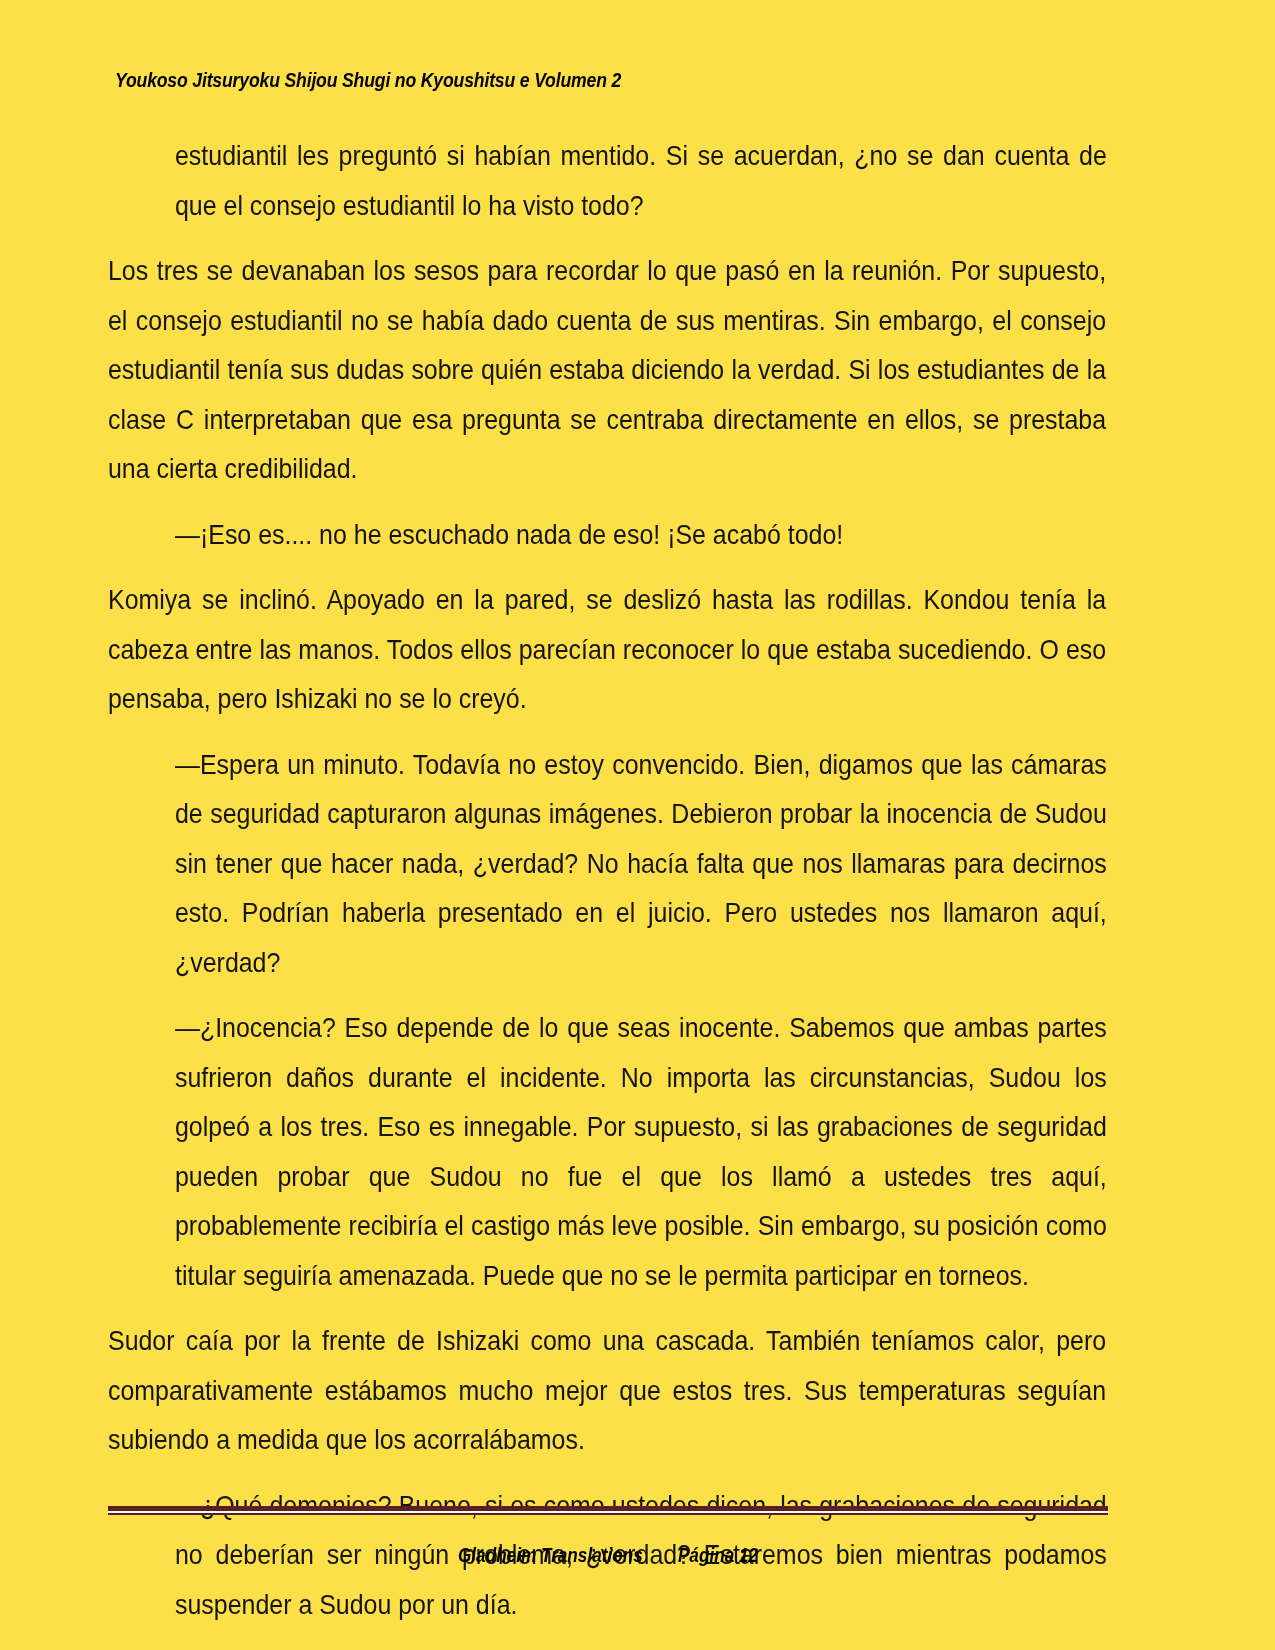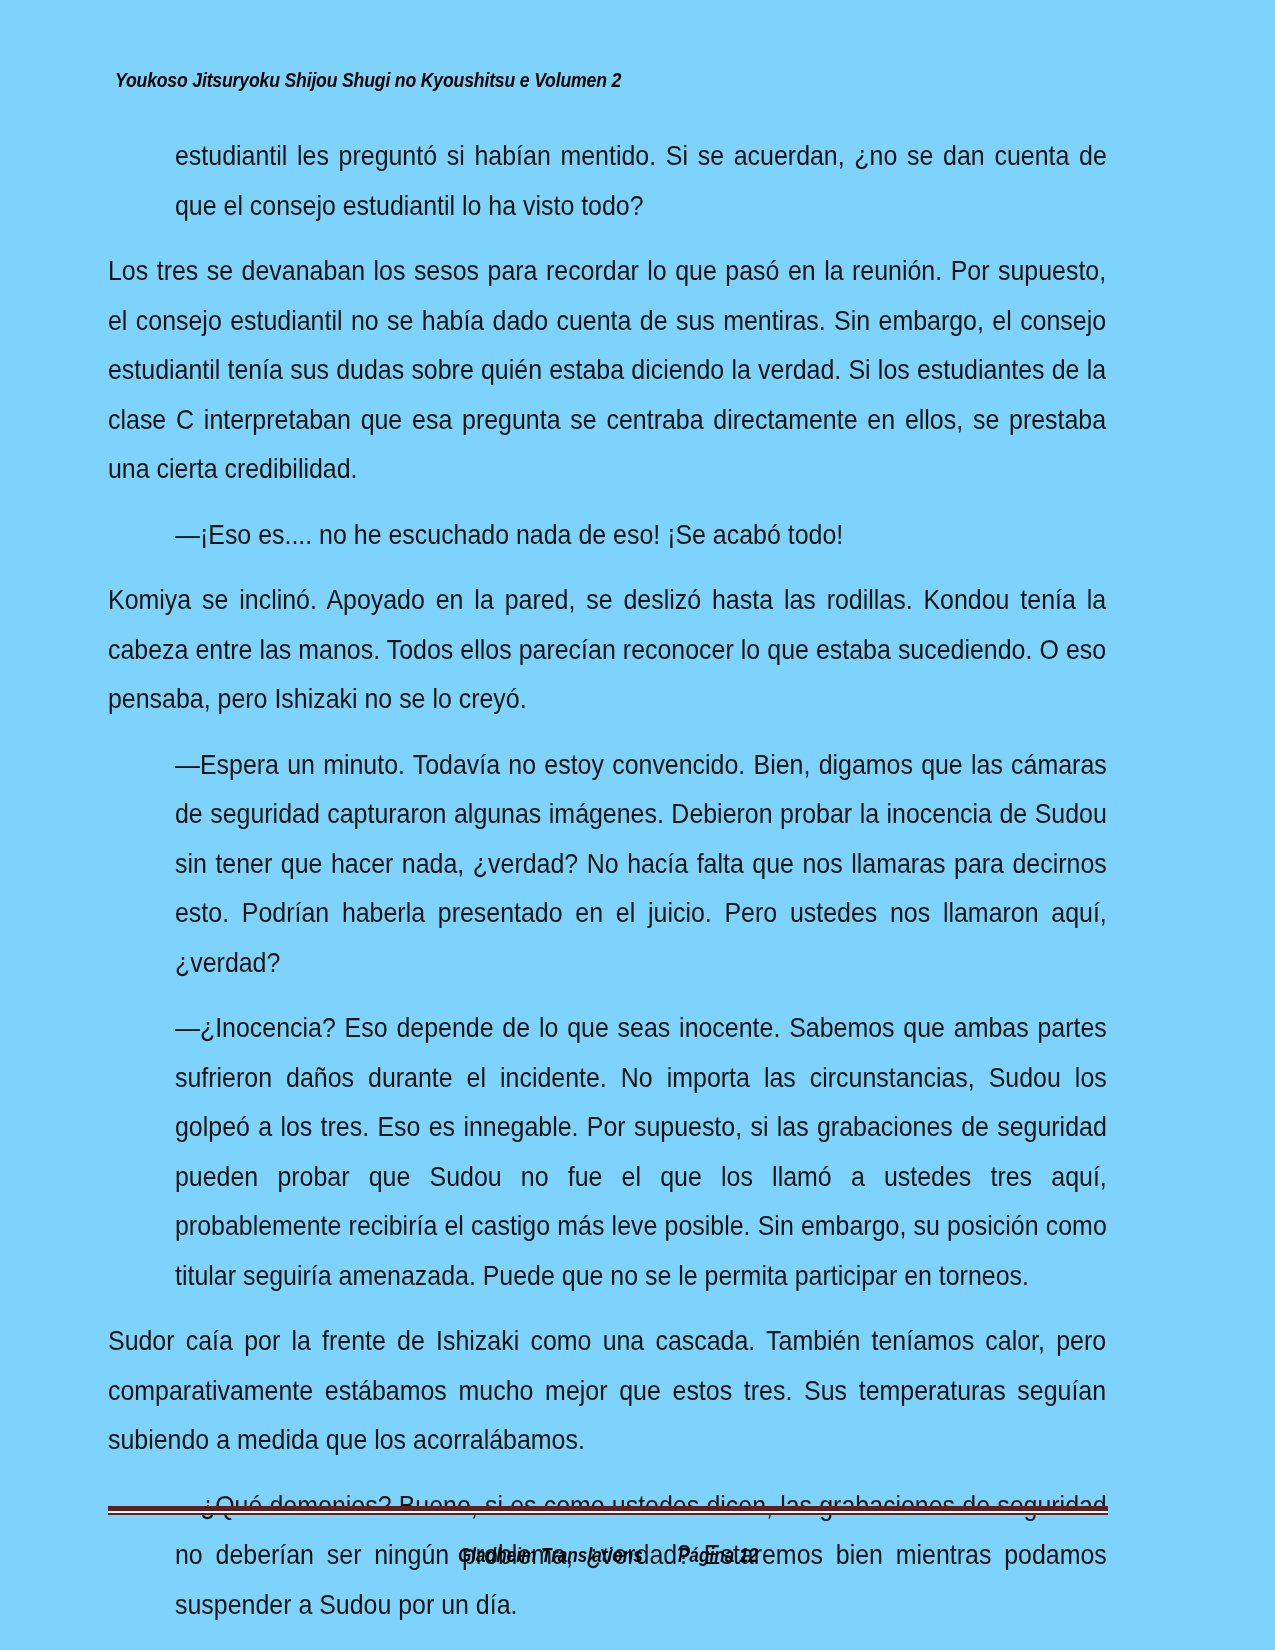--- a/index.html
+++ b/index.html
@@ -5,21 +5,21 @@
 <style>
   html, body {
     margin: 0;
     padding: 0;
     background: #ffffff;
   }
   .page {
     position: relative;
     width: 1275px;
     height: 1650px;
-    background: #7dd3fc;
+    background: #fde047;
     box-sizing: border-box;
     font-family: "Liberation Sans", "DejaVu Sans", sans-serif;
     overflow: hidden;
     padding-left: 41px;
   }
 
   
   .header {
     position: absolute;
     left: 115px;

